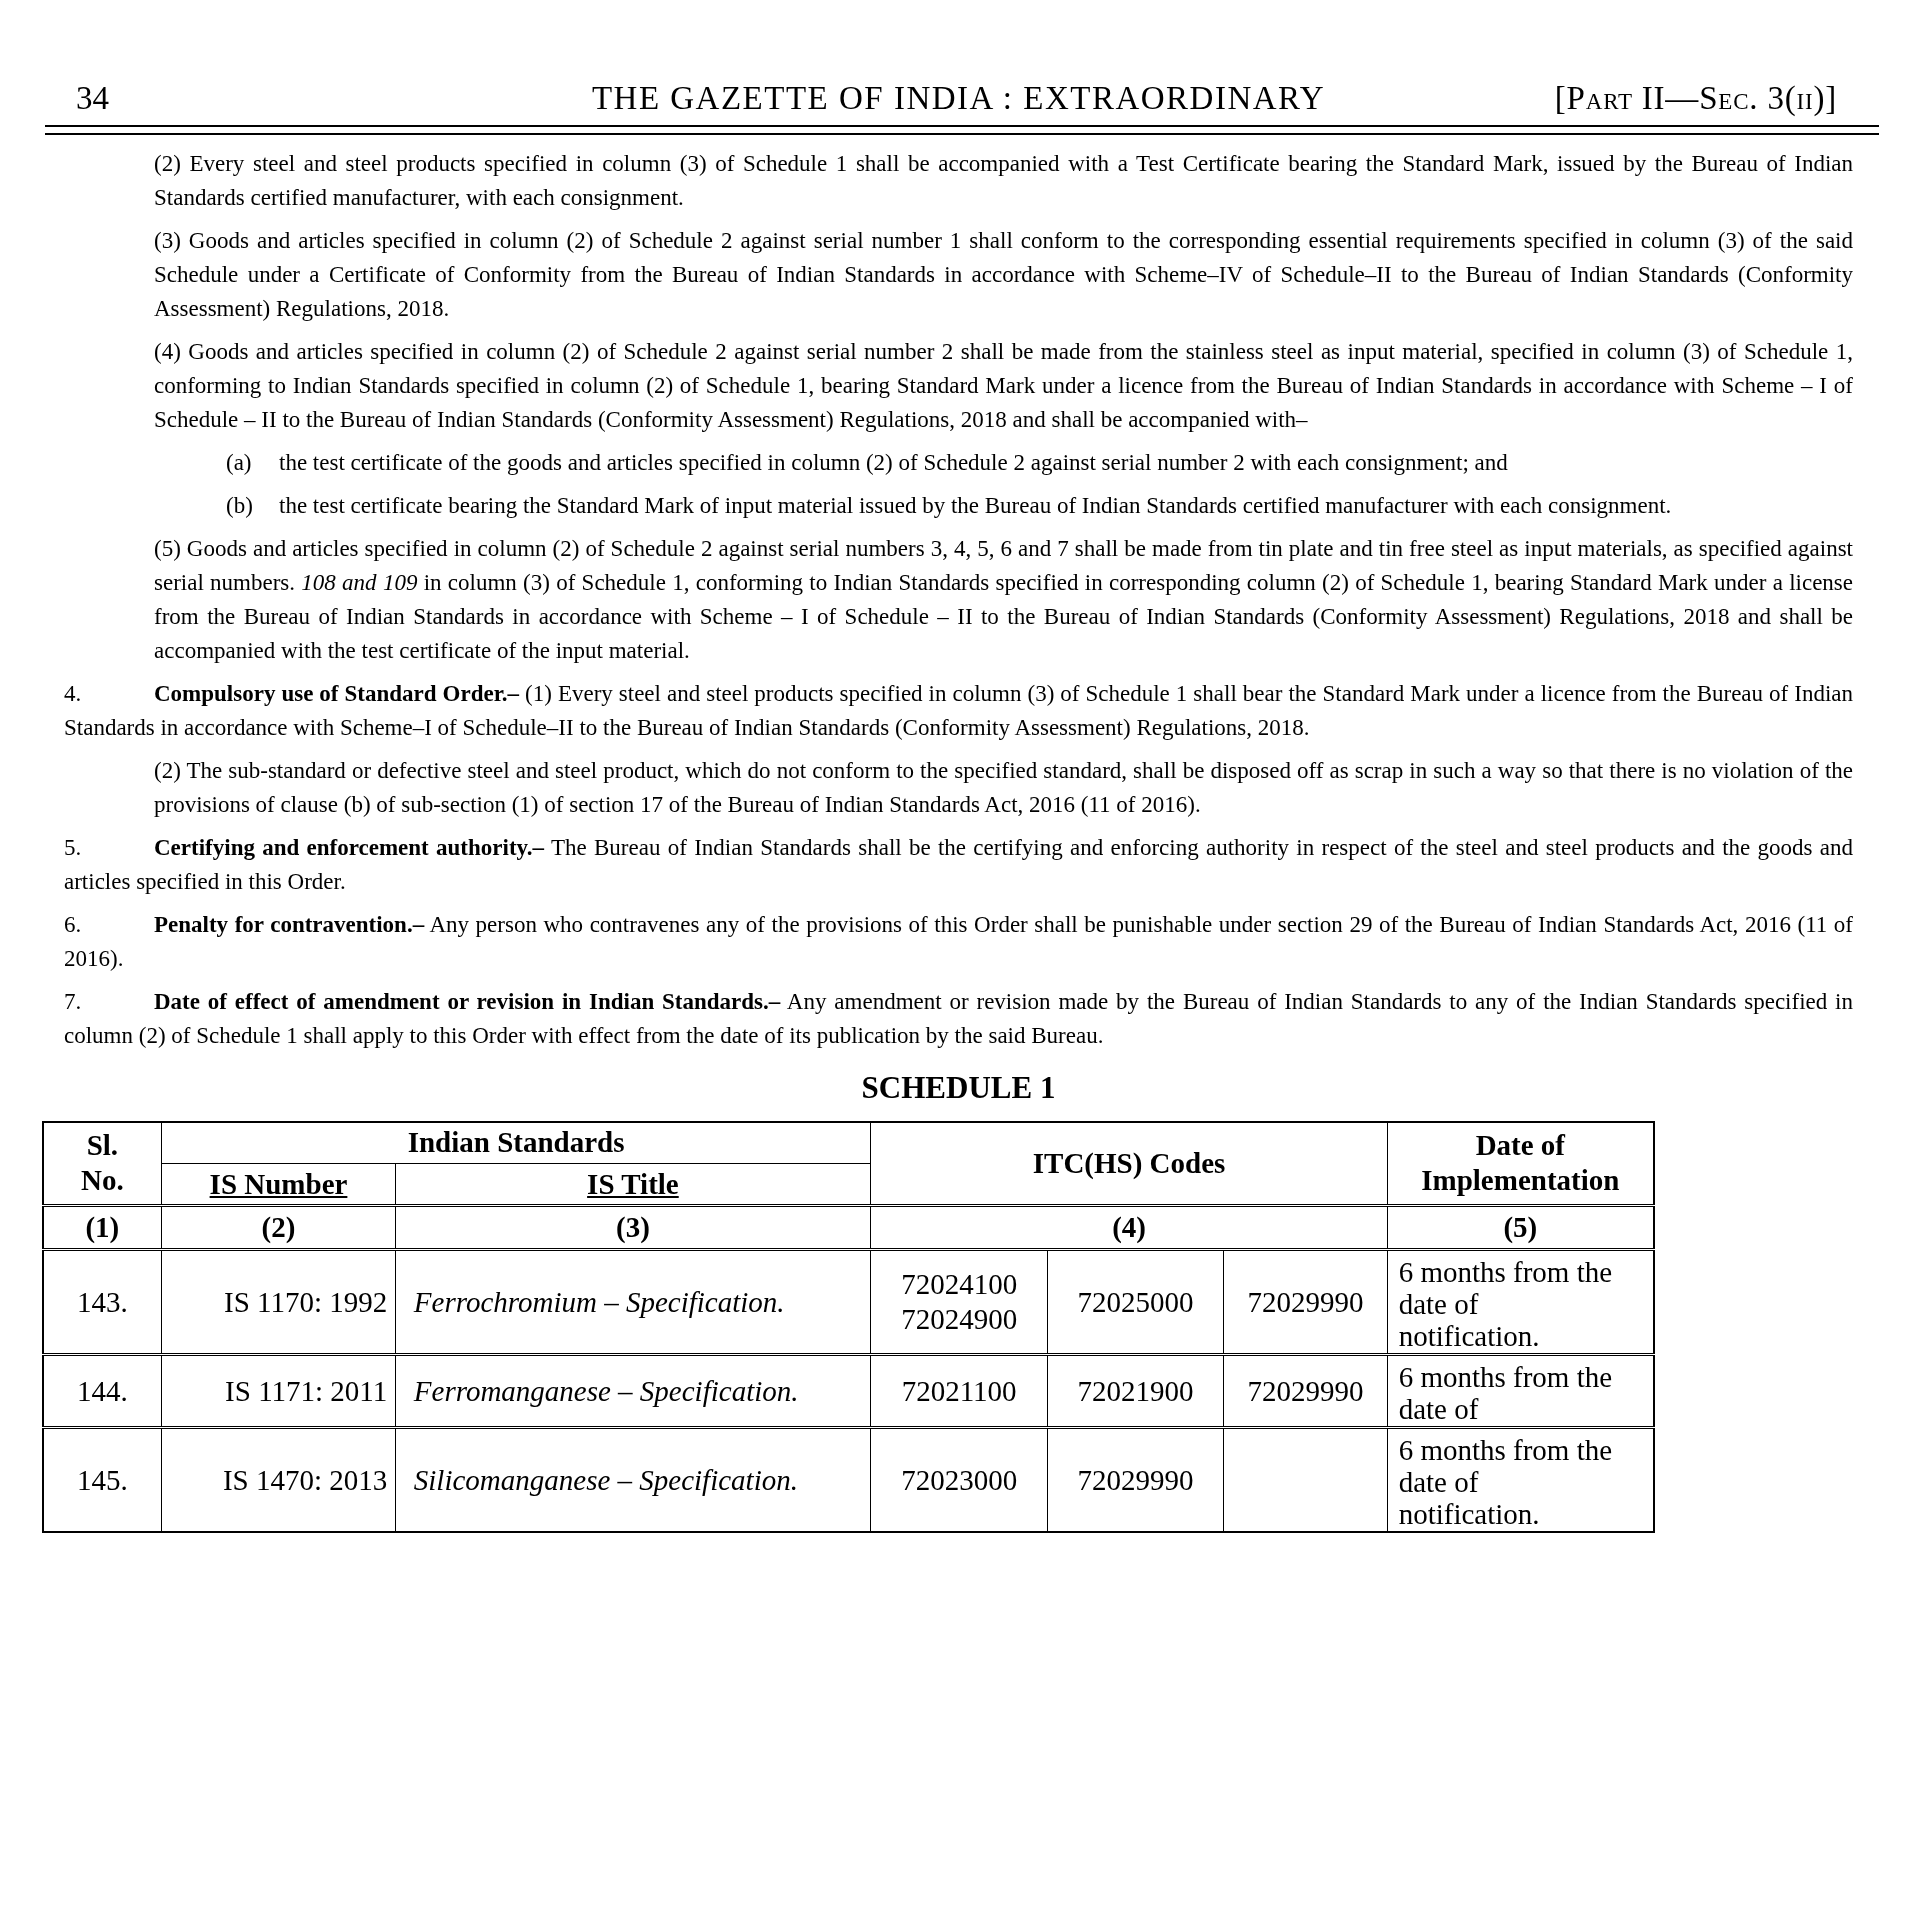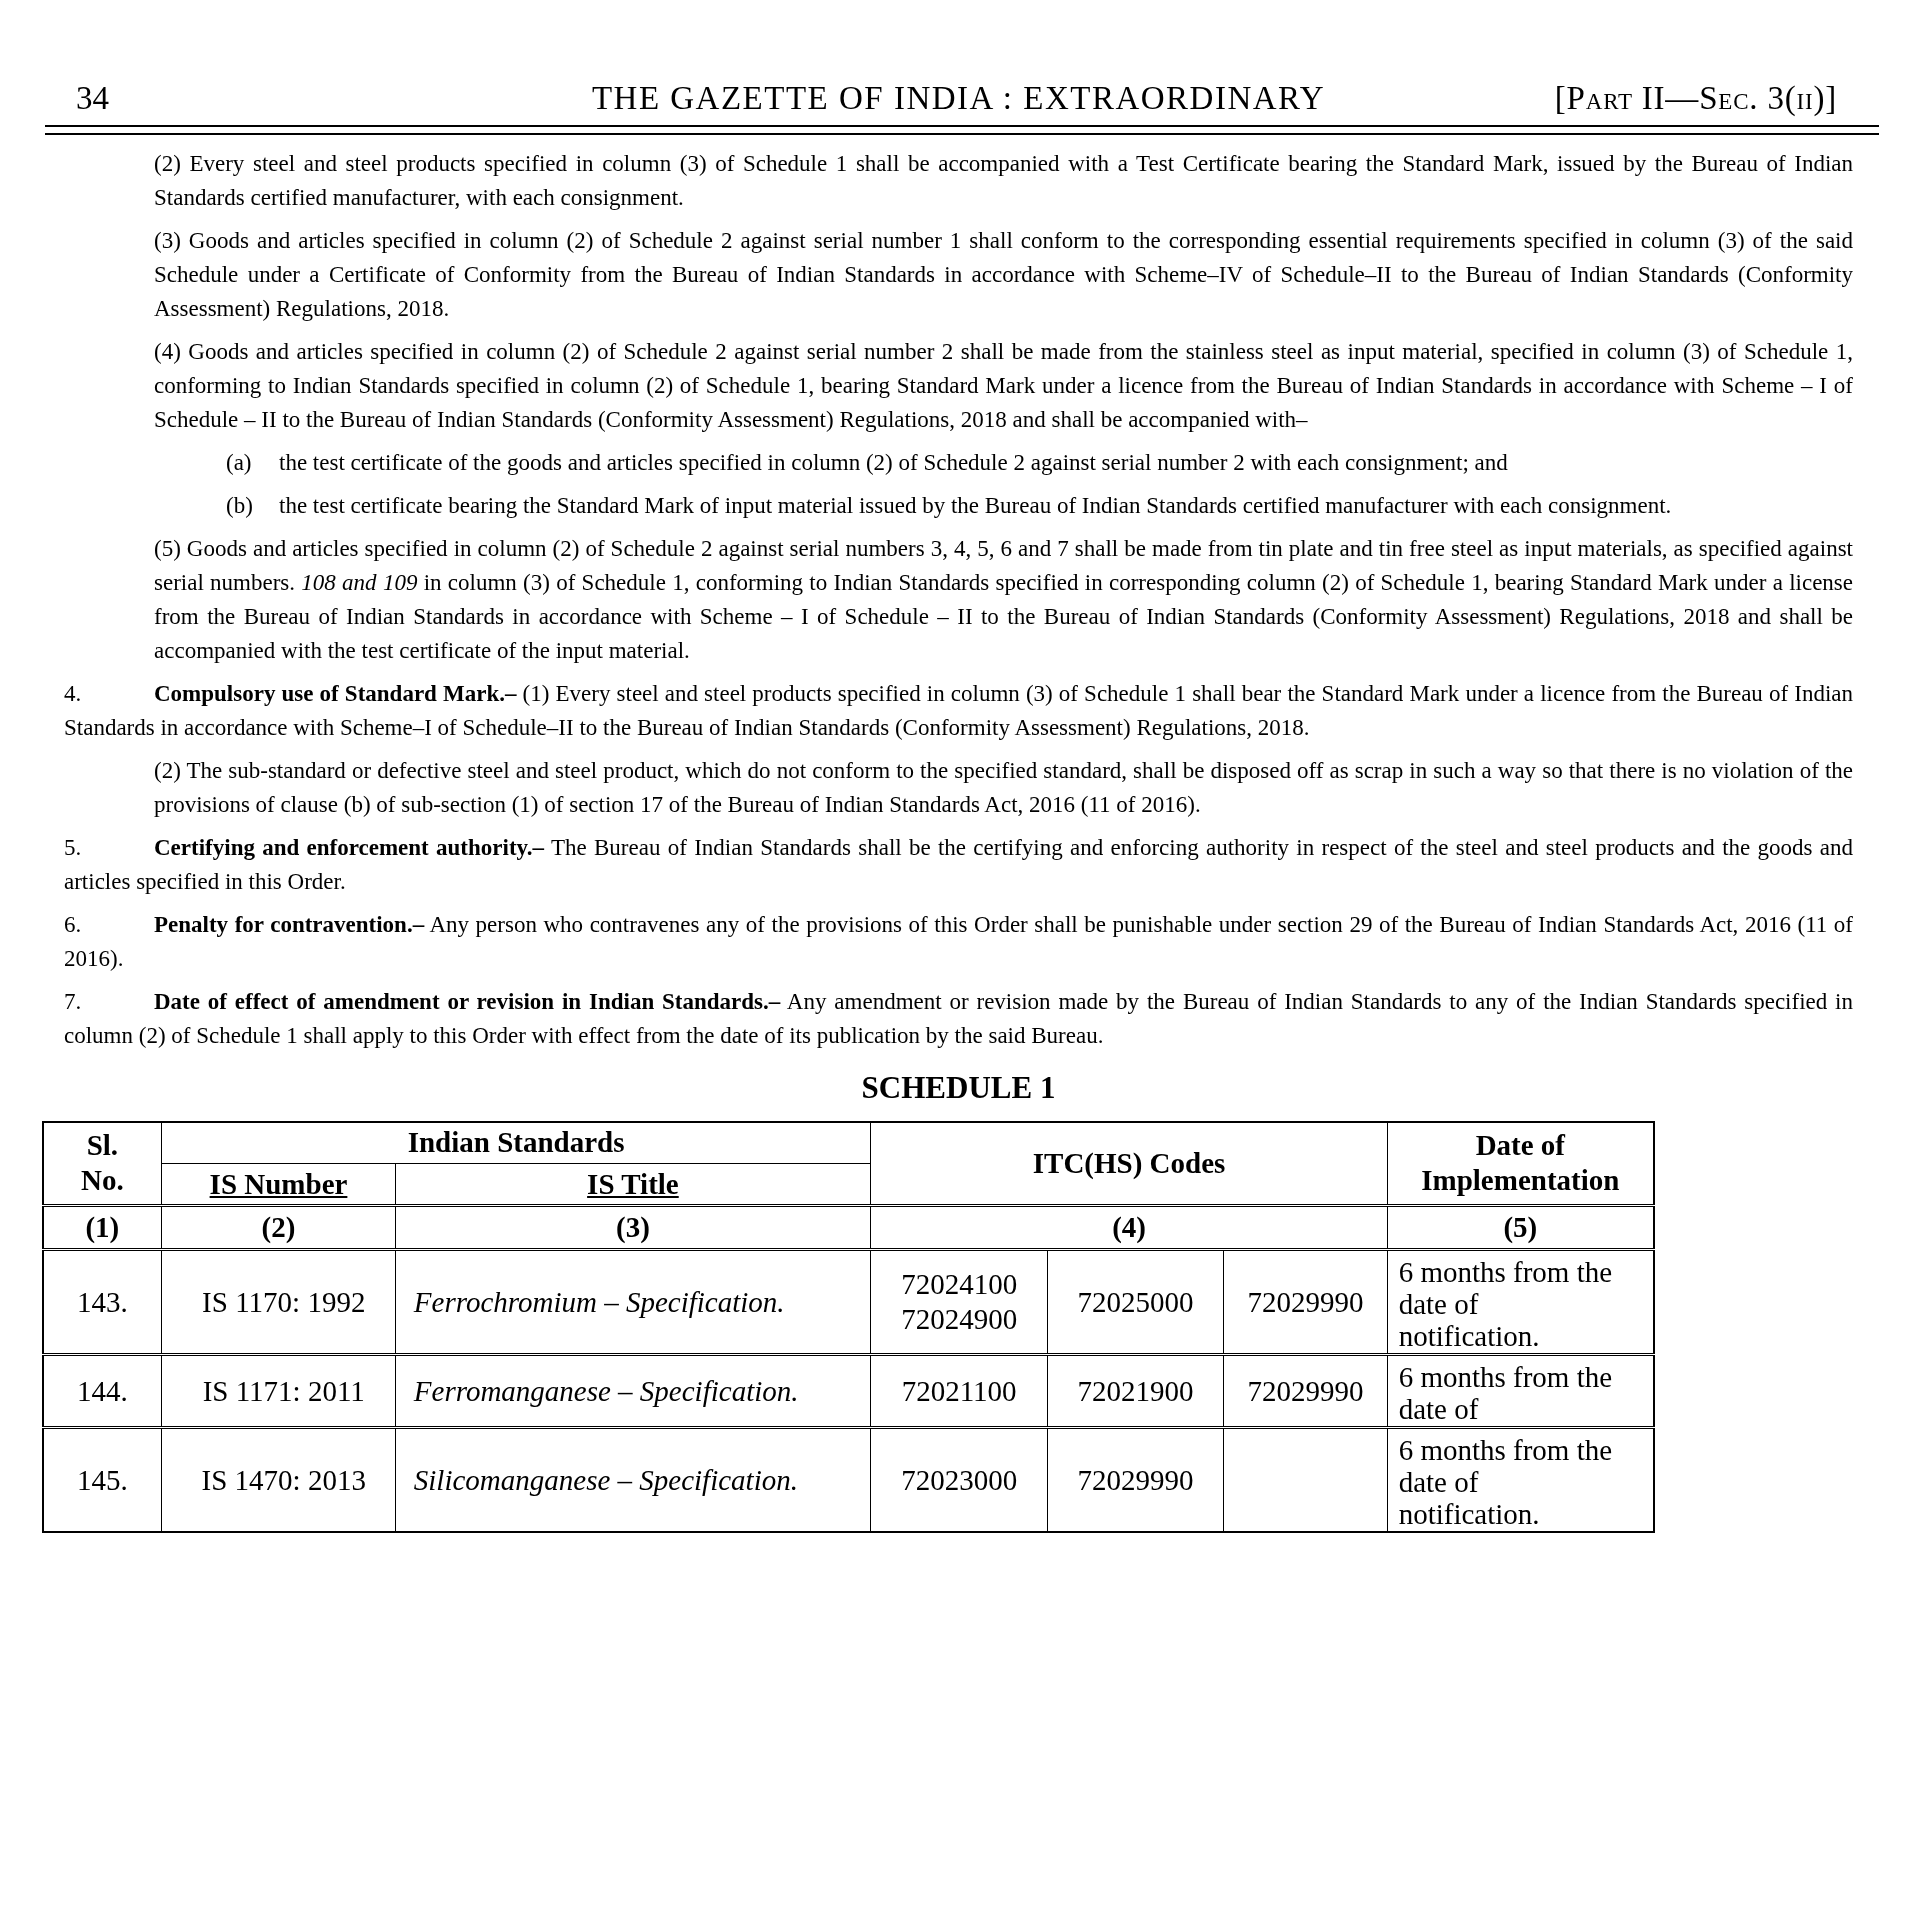--- a/index.html
+++ b/index.html
@@ -36,21 +36,21 @@
   th,td{border:1.5px solid #000;padding:1.5px 7.5px;}
   th{font-weight:bold;text-align:center;vertical-align:middle;line-height:35px;}
   .pre{white-space:pre-line;}
   tr.h1{height:42px;}
   tr.h2{height:42px;text-decoration:underline;}
   tr.nums{height:44px;}
   tr.nums th{border-top:3.8px double #000;border-bottom:3.8px double #000;}
   tbody td{border-top:3.8px double #000;vertical-align:middle;line-height:33px;}
   tr.r1{height:95px;} tr.r2{height:69px;} tr.r3{height:95px;}
   td.sl{text-align:center;}
-  td.isnum{text-align:center;padding-left:18px;}
+  td.isnum{text-align:right;padding-left:18px;}
   td.istitle{text-align:left;padding-left:18px;font-style:italic;}
   td.code{text-align:center;white-space:pre-line;line-height:35px;padding-left:4.5px;padding-right:4.5px;}
   td.date{vertical-align:top;text-align:left;white-space:pre-line;line-height:32px;
           padding:4.5px 6px 1.5px 10.5px;overflow:hidden;}
 </style>
 </head>
 <body>
 
 <div class="content">
 
@@ -66,21 +66,21 @@
   <p class="ind">(3) Goods and articles specified in column (2) of Schedule 2 against serial number 1 shall conform to the corresponding essential requirements specified in column (3) of the said Schedule under a Certificate of Conformity from the Bureau of Indian Standards in accordance with Scheme–IV of Schedule–II to the Bureau of Indian Standards (Conformity Assessment) Regulations, 2018.</p>
 
   <p class="ind">(4) Goods and articles specified in column (2) of Schedule 2 against serial number 2 shall be made from the stainless steel as input material, specified in column (3) of Schedule 1, conforming to Indian Standards specified in column (2) of Schedule 1, bearing Standard Mark under a licence from the Bureau of Indian Standards in accordance with Scheme – I of Schedule – II to the Bureau of Indian Standards (Conformity Assessment) Regulations, 2018 and shall be accompanied with–</p>
 
   <p class="item"><span class="marker">(a)</span><span>the test certificate of the goods and articles specified in column (2) of Schedule 2 against serial number 2 with each consignment; and</span></p>
 
   <p class="item"><span class="marker">(b)</span><span>the test certificate bearing the Standard Mark of input material issued by the Bureau of Indian Standards certified manufacturer with each consignment.</span></p>
 
   <p class="ind"><span>(5) Goods and articles specified in column (2) of Schedule 2 against serial numbers 3, 4, 5, 6 and 7 shall be made from tin plate and tin free steel as input materials, as specified against serial numbers.</span> <i>108 and 109</i> <span>in column (3) of Schedule 1, conforming to Indian Standards specified in corresponding column (2) of Schedule 1, bearing Standard Mark under a license from the Bureau of Indian Standards in accordance with Scheme – I of Schedule – II to the Bureau of Indian Standards (Conformity Assessment) Regulations, 2018 and shall be accompanied with the test certificate of the input material.</span></p>
 
-  <p class="section"><span class="snum">4.</span><b>Compulsory use of Standard Mark.–</b> <span>(1) Every steel and steel products specified in column (3) of Schedule 1 shall bear the Standard Mark under a licence from the Bureau of Indian Standards in accordance with Scheme–I of Schedule–II to the Bureau of Indian Standards (Conformity Assessment) Regulations, 2018.</span></p>
+  <p class="section"><span class="snum">4.</span><b>Compulsory use of Standard Order.–</b> <span>(1) Every steel and steel products specified in column (3) of Schedule 1 shall bear the Standard Mark under a licence from the Bureau of Indian Standards in accordance with Scheme–I of Schedule–II to the Bureau of Indian Standards (Conformity Assessment) Regulations, 2018.</span></p>
 
   <p class="ind">(2) The sub-standard or defective steel and steel product, which do not conform to the specified standard, shall be disposed off as scrap in such a way so that there is no violation of the provisions of clause (b) of sub-section (1) of section 17 of the Bureau of Indian Standards Act, 2016 (11 of 2016).</p>
 
   <p class="section"><span class="snum">5.</span><b>Certifying and enforcement authority.–</b> <span>The Bureau of Indian Standards shall be the certifying and enforcing authority in respect of the steel and steel products and the goods and articles specified in this Order.</span></p>
 
   <p class="section"><span class="snum">6.</span><b>Penalty for contravention.–</b> <span>Any person who contravenes any of the provisions of this Order shall be punishable under section 29 of the Bureau of Indian Standards Act, 2016 (11 of 2016).</span></p>
 
   <p class="section"><span class="snum">7.</span><b>Date of effect of amendment or revision in Indian Standards.–</b> <span>Any amendment or revision made by the Bureau of Indian Standards to any of the Indian Standards specified in column (2) of Schedule 1 shall apply to this Order with effect from the date of its publication by the said Bureau.</span></p>
 
   <div class="schedtitle">SCHEDULE 1</div>

